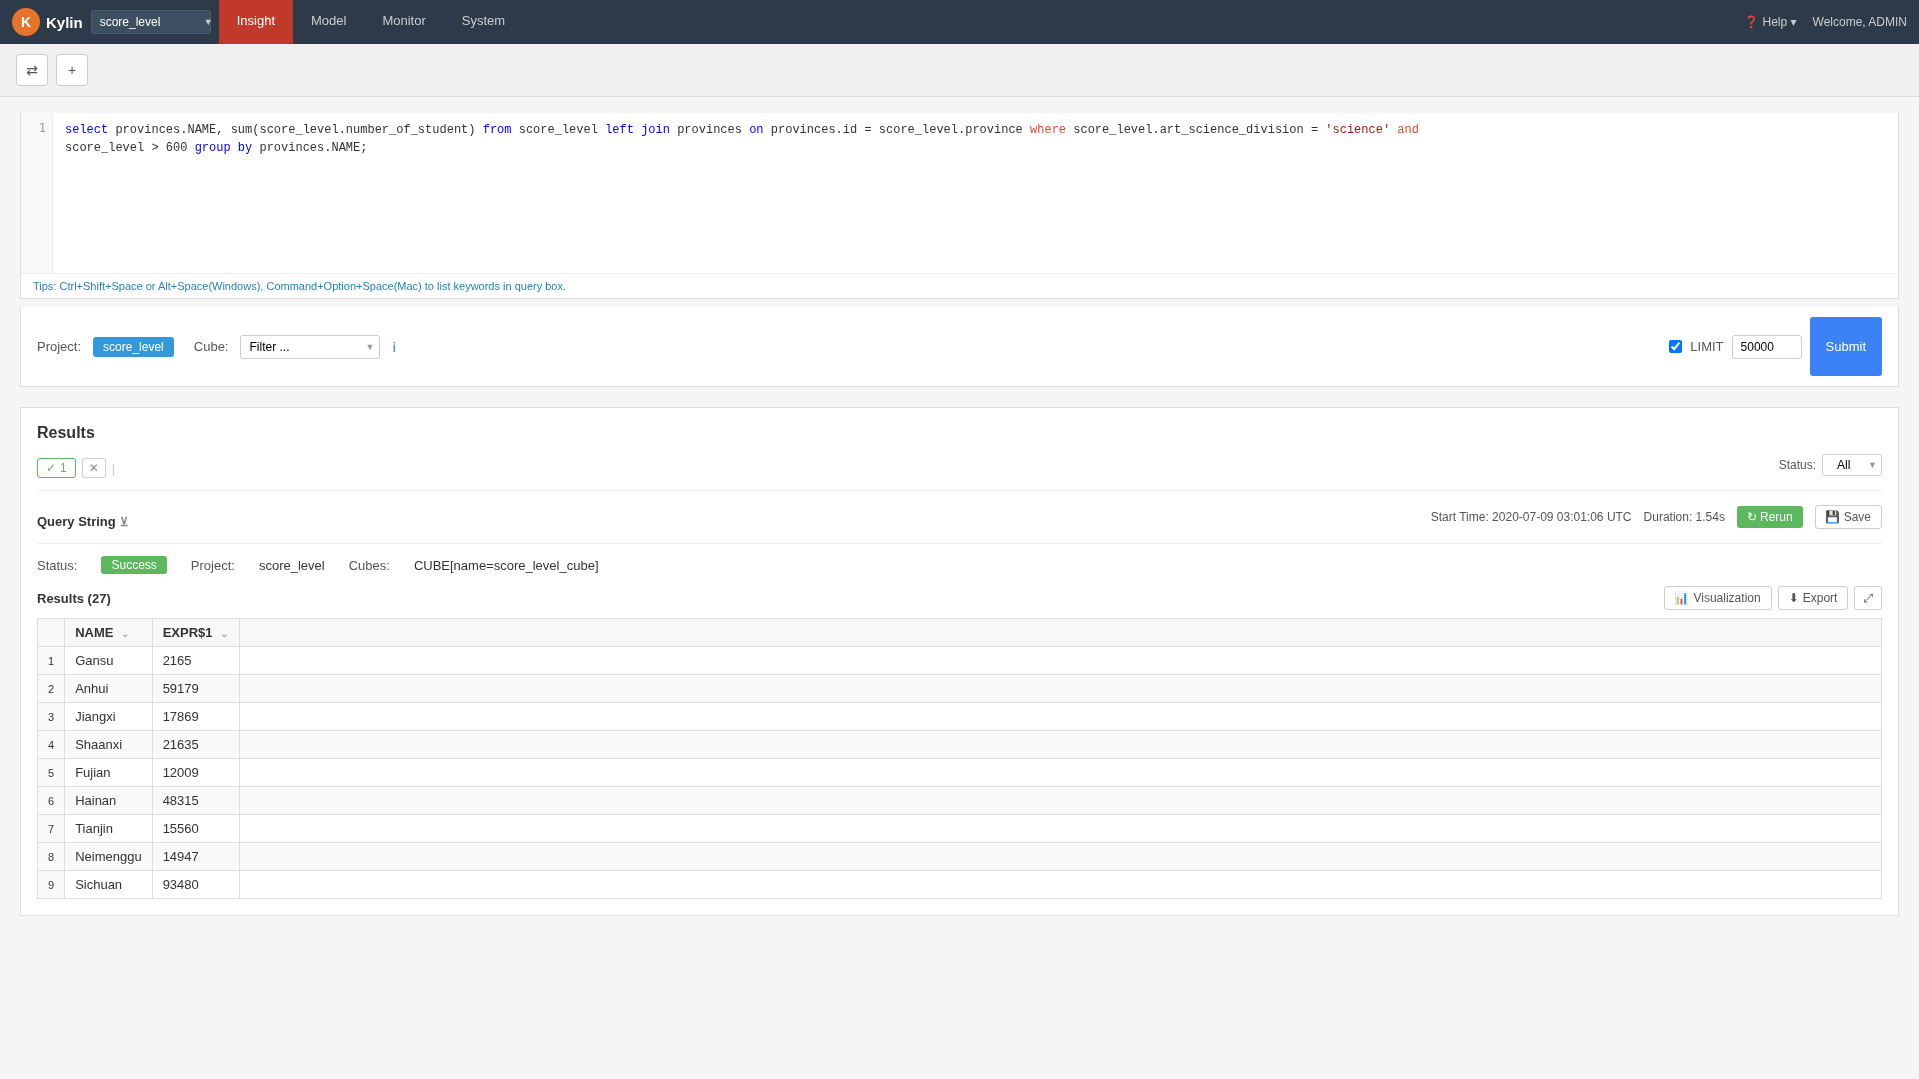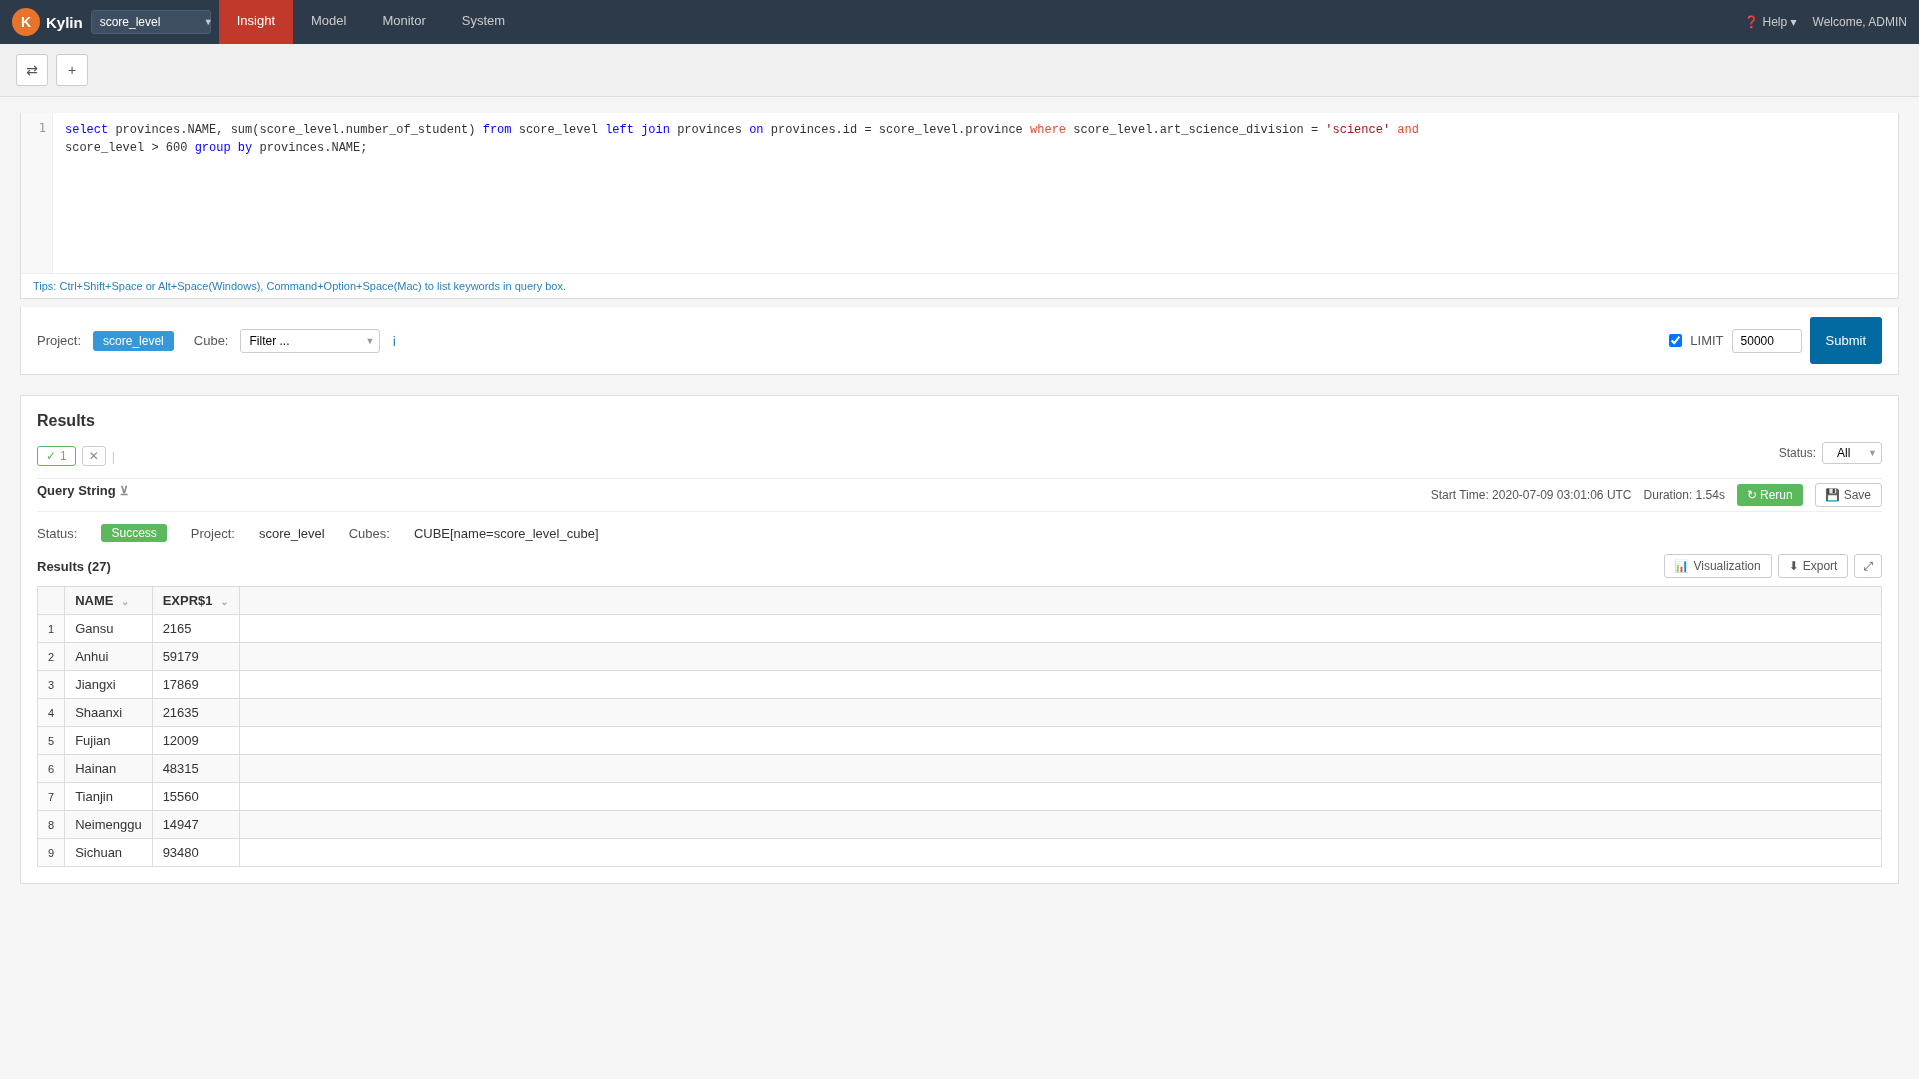--- a/index.html
+++ b/index.html
@@ -142,21 +142,21 @@
     }
     .info-icon { color: #2980b9; cursor: pointer; font-size: 14px; }
     .controls-right { margin-left: auto; display: flex; align-items: center; gap: 8px; }
     .limit-checkbox { cursor: pointer; }
     .limit-label { font-size: 13px; color: #555; }
     .limit-input {
       border: 1px solid #ccc; border-radius: 3px; padding: 4px 8px;
       font-size: 12px; width: 70px; text-align: left;
     }
     .submit-btn {
-      background: #0369a1; color: white; border: none; padding: 16px 16px;
+      background: #3b82f6; color: white; border: none; padding: 22px 16px;
       border-radius: 3px; cursor: pointer; font-size: 13px;
     }
 
     
     .results-section { background: white; border: 1px solid #ddd; padding: 16px; }
     .results-header { display: flex; align-items: center; margin-bottom: 10px; }
     .results-title { font-size: 16px; font-weight: 600; color: #333; }
     .results-controls { display: flex; align-items: center; gap: 6px; margin-top: 6px; }
     .result-num-badge {
       background: white; border: 1px solid #5cb85c; color: #5cb85c;
@@ -175,21 +175,21 @@
       font-size: 12px; appearance: none; background: white; cursor: pointer; min-width: 60px;
     }
     .status-select-wrap { position: relative; }
     .status-select-wrap::after {
       content: '▼'; position: absolute; right: 5px; top: 50%; transform: translateY(-50%);
       color: #999; font-size: 9px; pointer-events: none;
     }
 
     
     .query-string-row {
-      display: flex; align-items: flex-start; padding: 4px 0;
+      display: flex; align-items: flex-end; padding: 14px 0;
       border-top: 1px solid #eee; border-bottom: 1px solid #eee; margin-bottom: 12px;
     }
     .query-string-label {
       font-size: 13px; font-weight: 600; color: #333; display: flex; align-items: center; gap: 4px;
     }
     .expand-icon { font-size: 12px; color: #888; cursor: pointer; }
     .query-meta { margin-left: auto; display: flex; align-items: center; gap: 12px; font-size: 12px; color: #555; }
     .rerun-btn {
       background: #5cb85c; color: white; border: none; padding: 4px 10px;
       border-radius: 3px; cursor: pointer; font-size: 12px; display: flex; align-items: center; gap: 3px;

